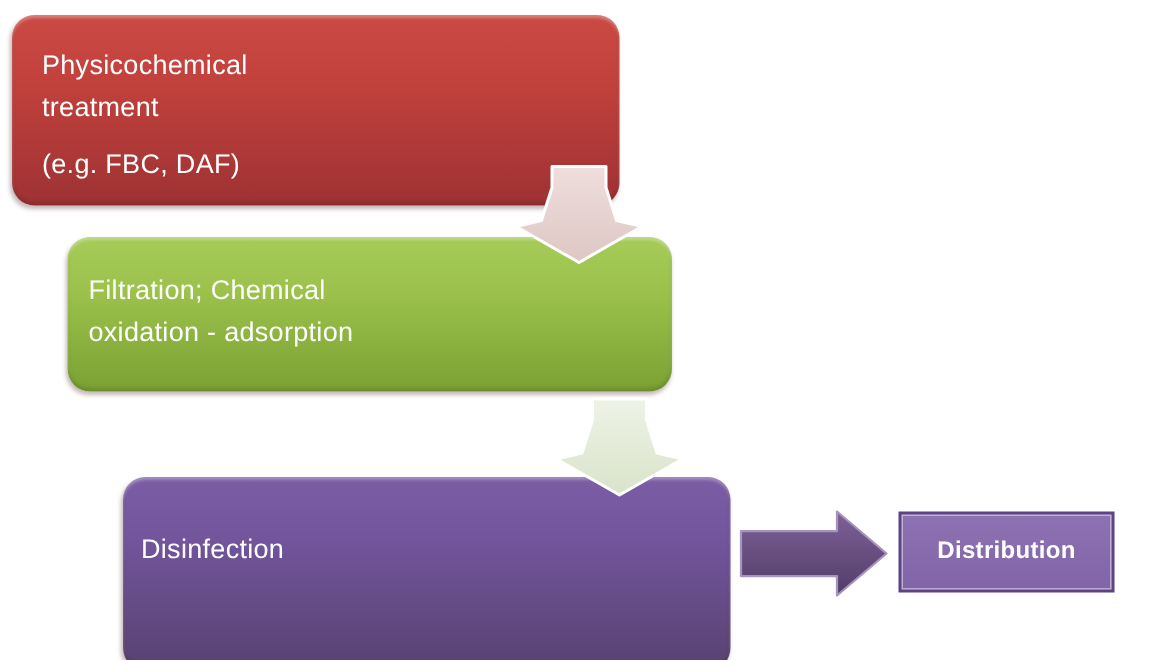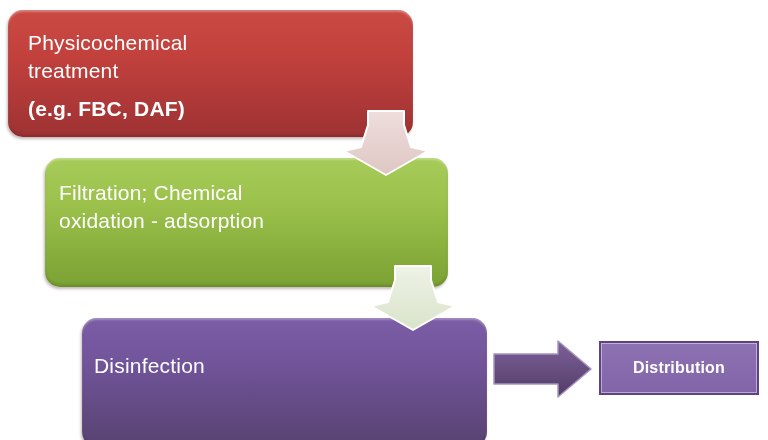--- a/index.html
+++ b/index.html
@@ -14,55 +14,55 @@
   .step {
     position: absolute;
     border-radius: 15px;
     color: #ffffff;
     box-sizing: border-box;
     box-shadow: inset 0 2px 2px rgba(255,255,255,0.30),
                 inset 0 -2px 3px rgba(0,0,0,0.15),
                 -1px 2px 3px rgba(60,20,20,0.30);
   }
   .step-title, .step-subtitle {
-    font-size: 21px;
+    font-size: 18px;
     line-height: 28px;
     white-space: pre-wrap;
     letter-spacing: 0.2px;
   }
-  .step-subtitle { margin-top: 10px; font-weight: bold; }
+  .step-subtitle { margin-top: 10px; }
 
   .step1 {
     left: 8px; top: 10px; width: 405px; height: 127px;
     padding: 19px 20px 0 20px;
     background: linear-gradient(180deg, #ca4a43 0%, #c2413d 35%, #9e3233 100%);
   }
   .step2 {
-    left: 45px; top: 158px; width: 403px; height: 129px;
+    left: 45px; top: 158px; width: 403px; height: 103px;
     padding: 21px 14px 0 14px;
     background: linear-gradient(180deg, #a6cb59 0%, #9cc24c 35%, #7aa133 100%);
   }
   .step3 {
     left: 82px; top: 306px; width: 405px; height: 129px;
     padding: 34px 12px 0 12px;
     background: linear-gradient(180deg, #7a5da5 0%, #71549a 35%, #574270 100%);
     margin-top: 12px;
   }
 
   .overlay {
     position: absolute;
     left: 0; top: 0;
     width: 768px; height: 440px;
     pointer-events: none;
   }
 
   .end-node {
     position: absolute;
     left: 599px; top: 341px;
-    width: 160px; height: 54px;
+    width: 144px; height: 54px;
     box-sizing: border-box;
     background: linear-gradient(180deg, #8d72b2 0%, #8264a8 100%);
     border: 2px solid #5c4384;
     box-shadow: inset 0 0 0 1px rgba(255,255,255,0.45);
     display: flex;
     align-items: center;
     justify-content: center;
   }
   .end-node span {
     color: #ffffff;

